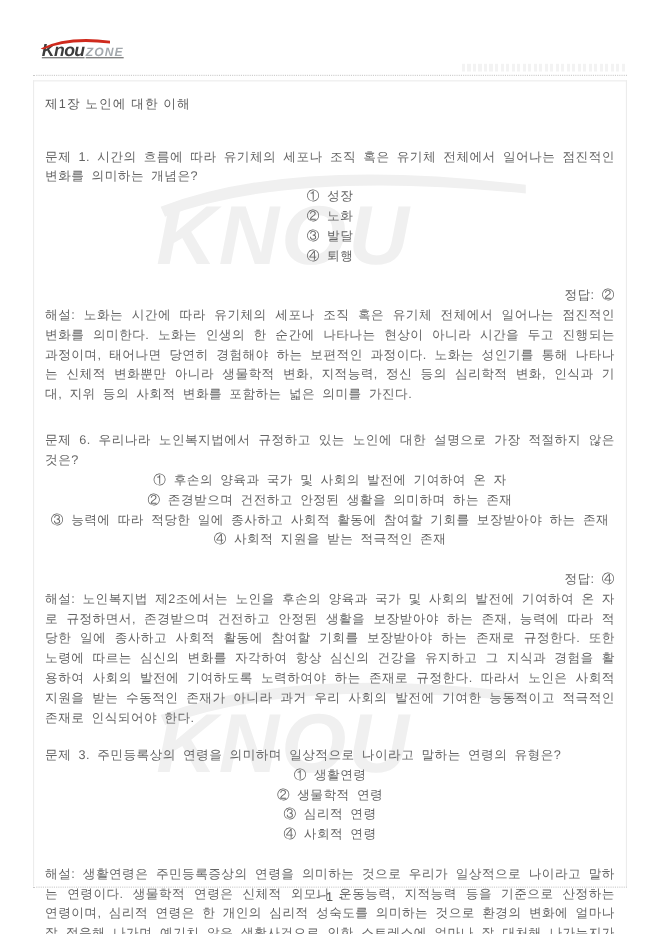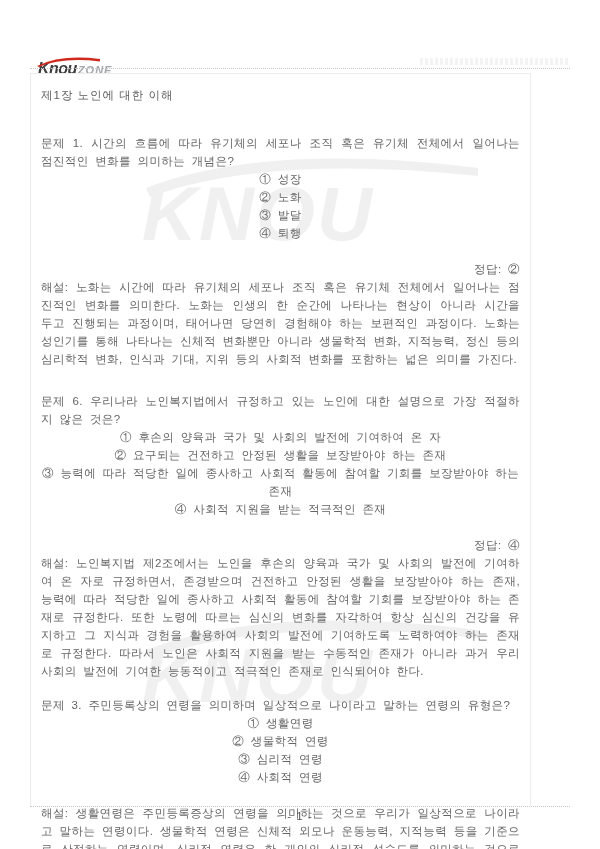--- a/index.html
+++ b/index.html
@@ -8,23 +8,24 @@
     width: 600px; height: 849px;
     position: relative;
     font-family: "Liberation Sans", sans-serif;
     color: #646464;
     overflow: hidden;
   }
   .page { position: absolute; left: 0; top: 0; width: 600px; height: 849px; background: #fff; }
 
   
   .logo {
-    position: absolute; left: 38px; top: 58px;
+    position: absolute; left: 38px; top: 36px;
     height: 22px; line-height: 22px;
     white-space: nowrap;
+    text-decoration: underline;
   }
   .logo .swoosh { position: absolute; left: -2px; top: -3px; width: 66px; height: 12px; }
   .logo .brand-primary {
     font-style: italic; font-weight: bold;
     font-size: 16px; color: #3d3d3d; letter-spacing: -0.5px;
   }
   .logo .brand-secondary {
     font-style: italic; font-weight: bold;
     font-size: 11px; color: #a3a8ad; letter-spacing: 1px; margin-left: 1px;
   }
@@ -37,21 +38,21 @@
     position: absolute; left: 30px; top: 68px; width: 540px; height: 0;
     border-top: 1px dotted #c9c9c9;
   }
   .rule-dotted-bottom {
     position: absolute; left: 30px; top: 806px; width: 540px; height: 0;
     border-top: 1px dotted #c9c9c9;
   }
 
   
   .content-box {
-    position: absolute; left: 30px; top: 73px; width: 501px; height: 733px;
+    position: absolute; left: 30px; top: 73px; width: 540px; height: 733px;
     border: 1px solid #ececec; border-bottom: none;
     padding: 12px 10px 0 10px;
     background: transparent;
   }
   .chapter-title {
     font-size: 11.5px; line-height: 18px; color: #5c5c5c;
     letter-spacing: 1px;
   }
   .q-block { margin-top: 13px; }
   .para, .choice, .ans, .expl {
@@ -118,21 +119,21 @@
       </div>
       <div class="gap-answer"></div>
       <p class="ans">정답: ②</p>
       <p class="expl">해설: 노화는 시간에 따라 유기체의 세포나 조직 혹은 유기체 전체에서 일어나는 점진적인 변화를 의미한다. 노화는 인생의 한 순간에 나타나는 현상이 아니라 시간을 두고 진행되는 과정이며, 태어나면 당연히 경험해야 하는 보편적인 과정이다. 노화는 성인기를 통해 나타나는 신체적 변화뿐만 아니라 생물학적 변화, 지적능력, 정신 등의 심리학적 변화, 인식과 기대, 지위 등의 사회적 변화를 포함하는 넓은 의미를 가진다.</p>
     </div>
 
     <div class="q-block q2">
       <p class="para q-text">문제 6. 우리나라 노인복지법에서 규정하고 있는 노인에 대한 설명으로 가장 적절하지 않은 것은?</p>
       <div class="choices">
         <div class="choice">① 후손의 양육과 국가 및 사회의 발전에 기여하여 온 자</div>
-        <div class="choice">② 요구되는 건전하고 안정된 생활을 보장받아야 하는 존재</div>
+        <div class="choice">② 존경받으며 건전하고 안정된 생활을 의미하며 하는 존재</div>
         <div class="choice">③ 능력에 따라 적당한 일에 종사하고 사회적 활동에 참여할 기회를 보장받아야 하는 존재</div>
         <div class="choice">④ 사회적 지원을 받는 적극적인 존재</div>
       </div>
       <div class="gap-answer"></div>
       <p class="ans">정답: ④</p>
       <p class="expl">해설: 노인복지법 제2조에서는 노인을 후손의 양육과 국가 및 사회의 발전에 기여하여 온 자로 규정하면서, 존경받으며 건전하고 안정된 생활을 보장받아야 하는 존재, 능력에 따라 적당한 일에 종사하고 사회적 활동에 참여할 기회를 보장받아야 하는 존재로 규정한다. 또한 노령에 따르는 심신의 변화를 자각하여 항상 심신의 건강을 유지하고 그 지식과 경험을 활용하여 사회의 발전에 기여하도록 노력하여야 하는 존재로 규정한다. 따라서 노인은 사회적 지원을 받는 수동적인 존재가 아니라 과거 우리 사회의 발전에 기여한 능동적이고 적극적인 존재로 인식되어야 한다.</p>
     </div>
 
     <div class="q-block q3">
       <p class="para q-text">문제 3. 주민등록상의 연령을 의미하며 일상적으로 나이라고 말하는 연령의 유형은?</p>

